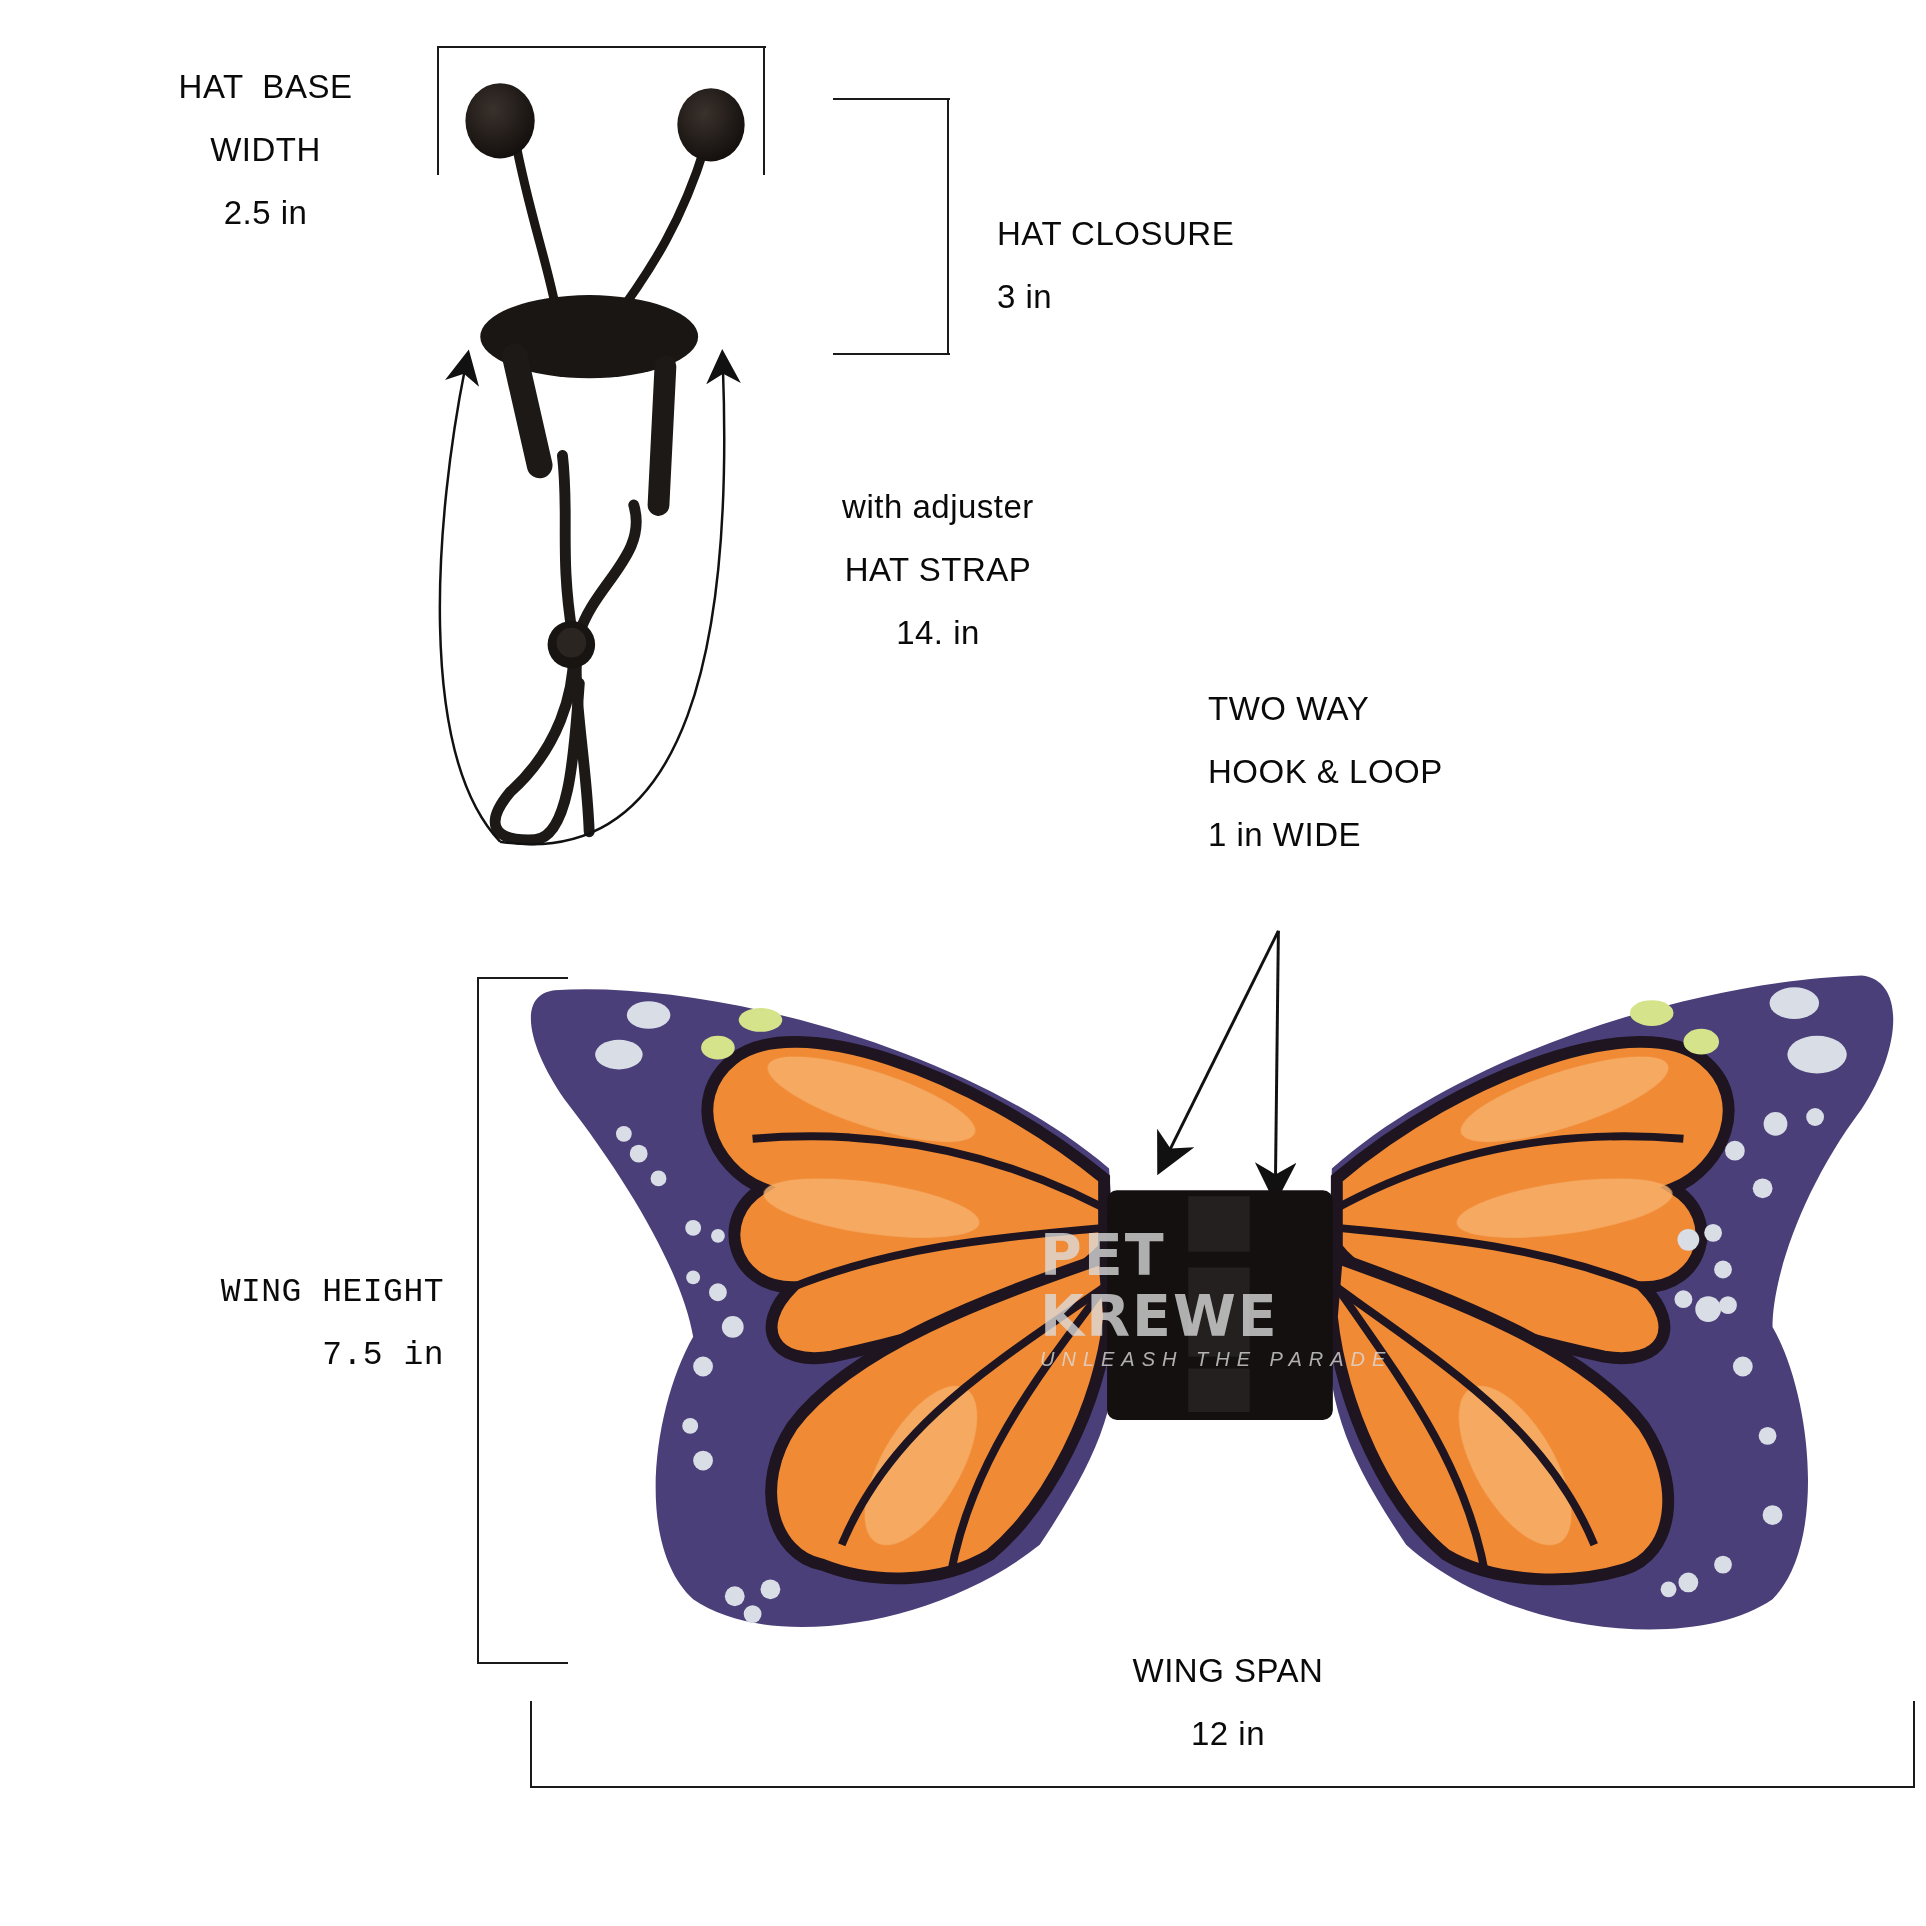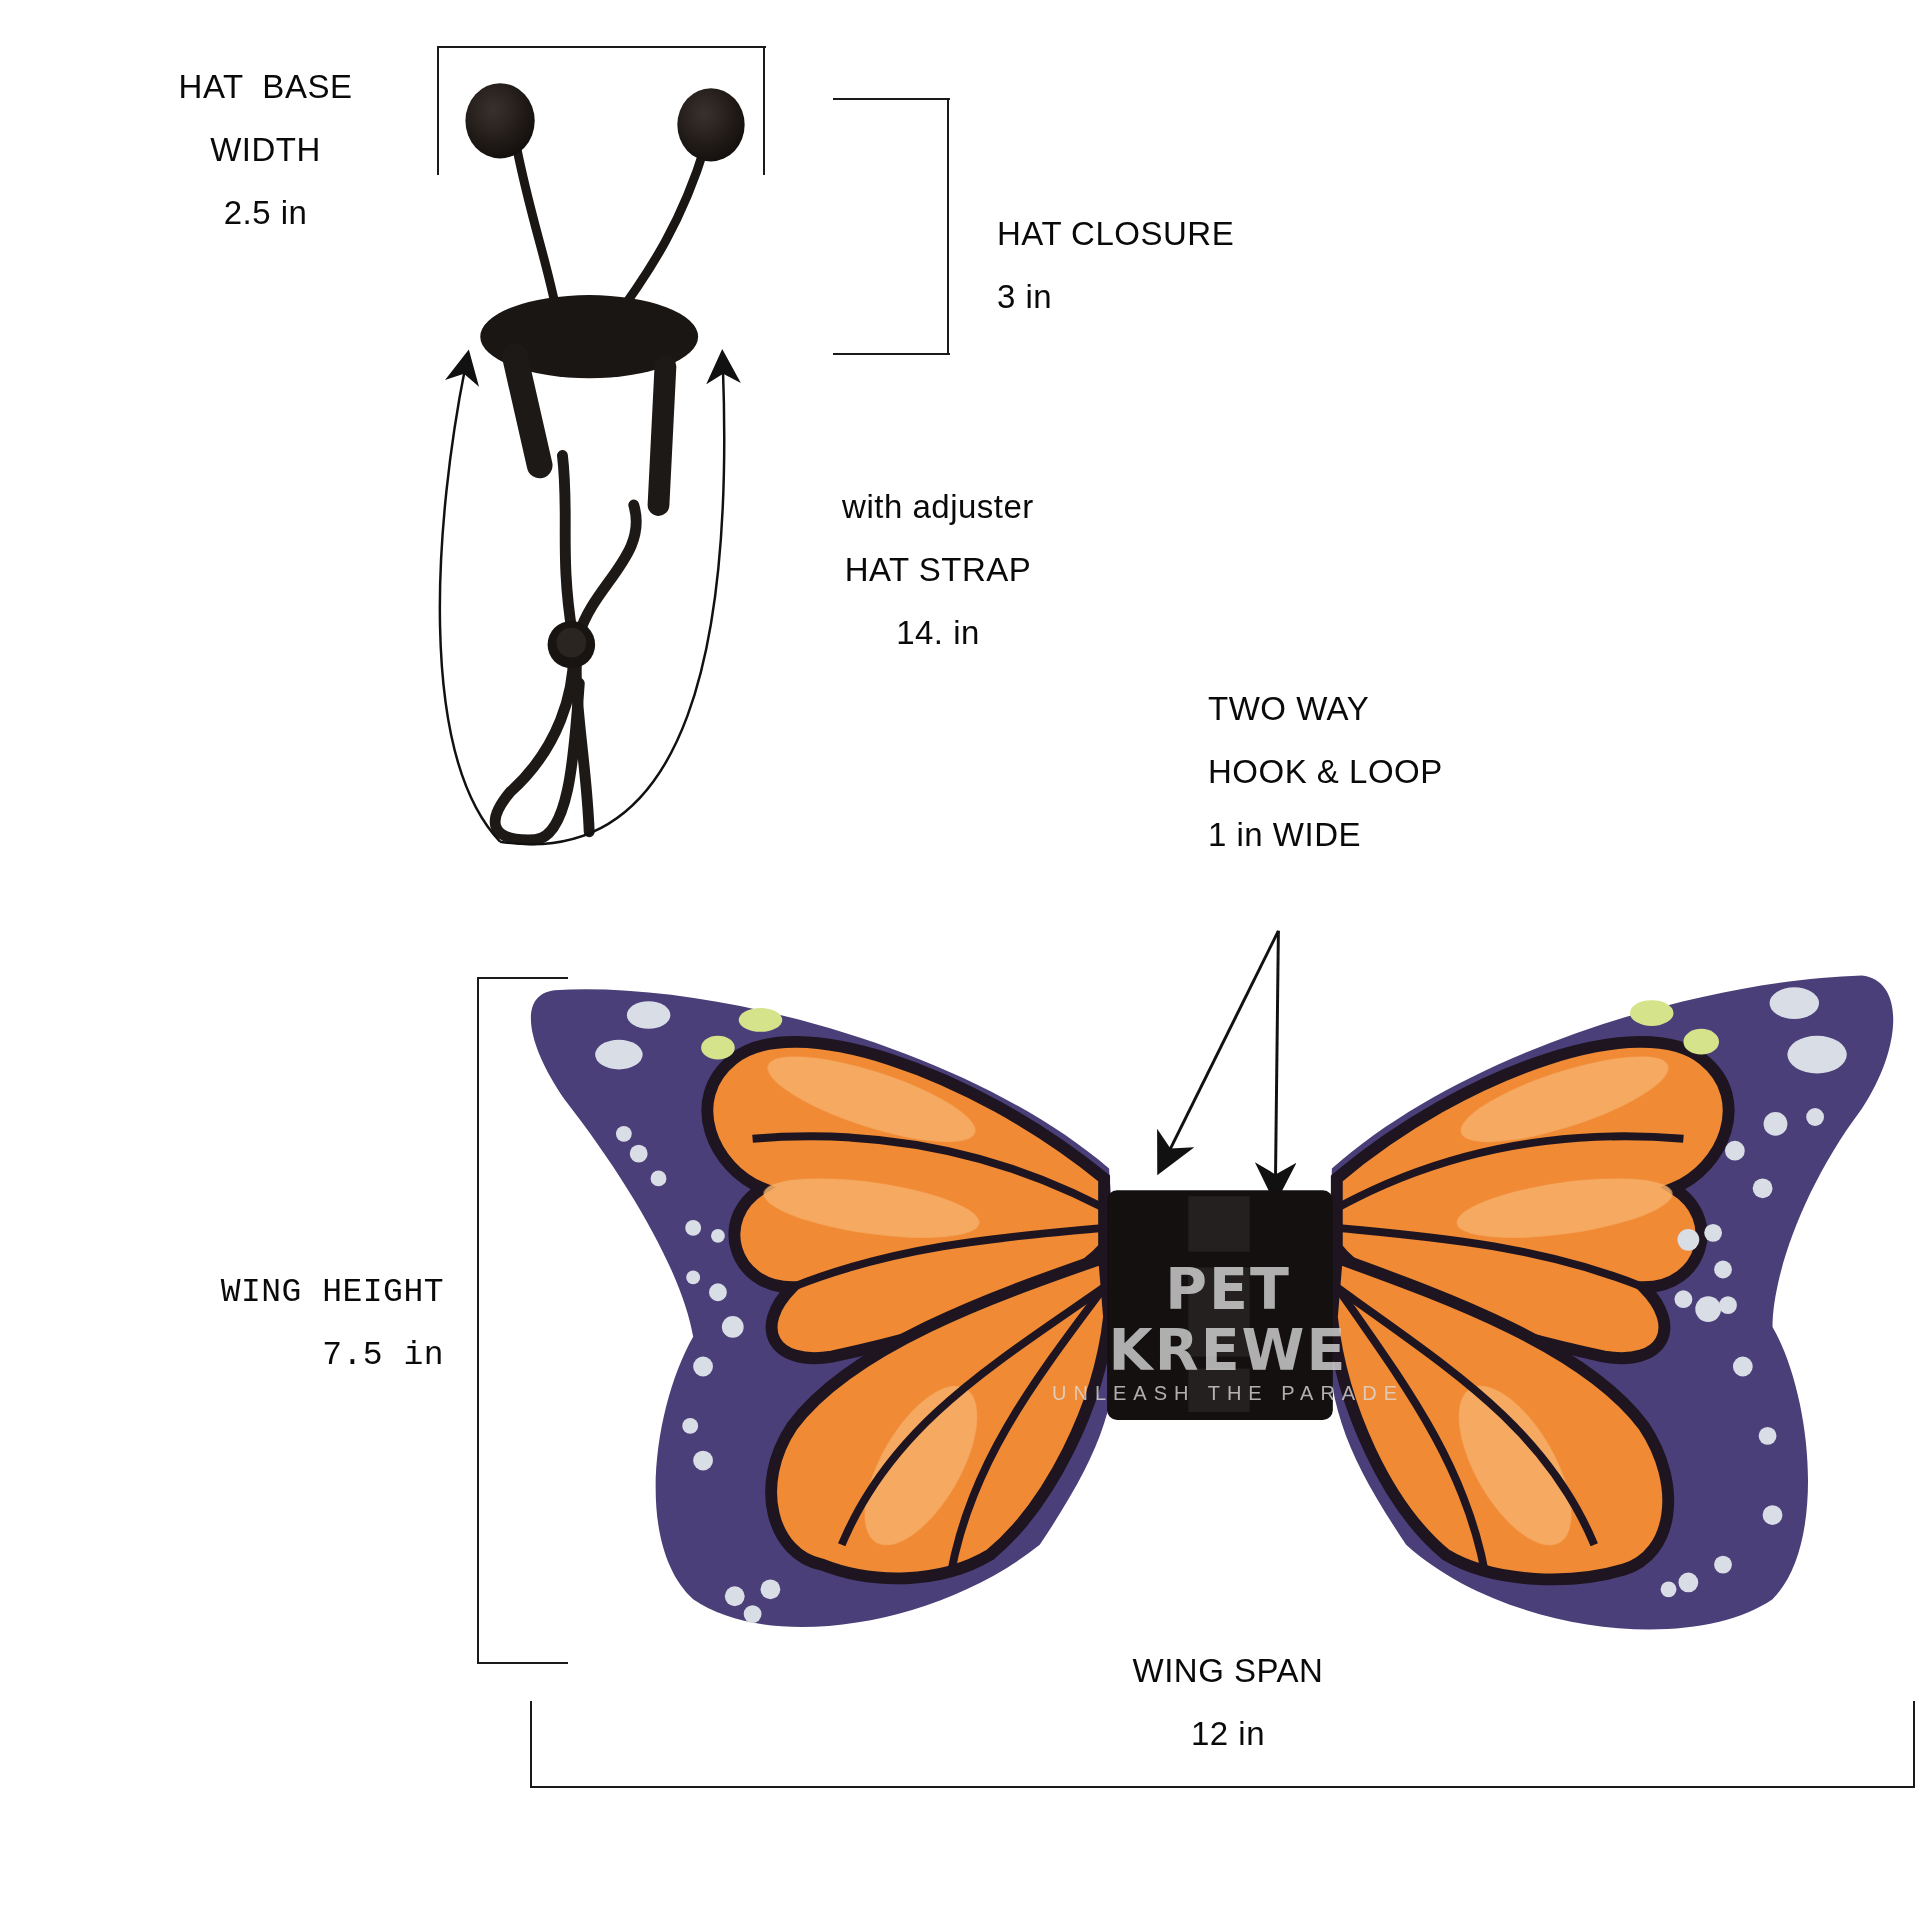--- a/index.html
+++ b/index.html
@@ -3,23 +3,23 @@
 <meta charset="utf-8">
 <style>
   html,body{margin:0;padding:0;background:#ffffff;}
   body{width:1927px;height:1927px;position:relative;overflow:hidden;font-family:"Liberation Sans","DejaVu Sans",sans-serif;color:#0a0a0a;}
   .lbl{position:absolute;font-size:33px;line-height:63px;letter-spacing:0.5px;white-space:nowrap;}
   .lbl span{display:block;}
   .center{text-align:center;}
   .right{text-align:right;font-family:Liberation Mono, monospace;}
   .line{position:absolute;background:#1a1a1a;}
   svg{position:absolute;left:0;top:0;}
-  .wm{position:absolute;left:1040px;top:1259px;width:376px;text-align:center;color:rgba(220,220,220,0.78);}
+  .wm{position:absolute;left:1040px;top:1225px;width:376px;text-align:left;color:rgba(220,220,220,0.78);}
   .wm .brand{font-family:"DejaVu Sans",sans-serif;font-weight:bold;font-size:57px;letter-spacing:2px;line-height:61px;}
-  .wm .tag{font-size:20px;letter-spacing:7px;line-height:24px;}
+  .wm .tag{font-size:20px;letter-spacing:7px;line-height:24px;font-style:italic;}
 </style>
 </head>
 <body>
 
 <svg width="1927" height="1927" viewBox="0 0 1946 1946">
   <defs>
     <marker id="ah" markerWidth="14" markerHeight="14" refX="7" refY="7" orient="auto">
       <path d="M0,0 L14,7 L0,14 L4,7 Z" fill="#111"></path>
     </marker>
     <radialGradient id="pomg" cx="40%" cy="35%" r="70%">

